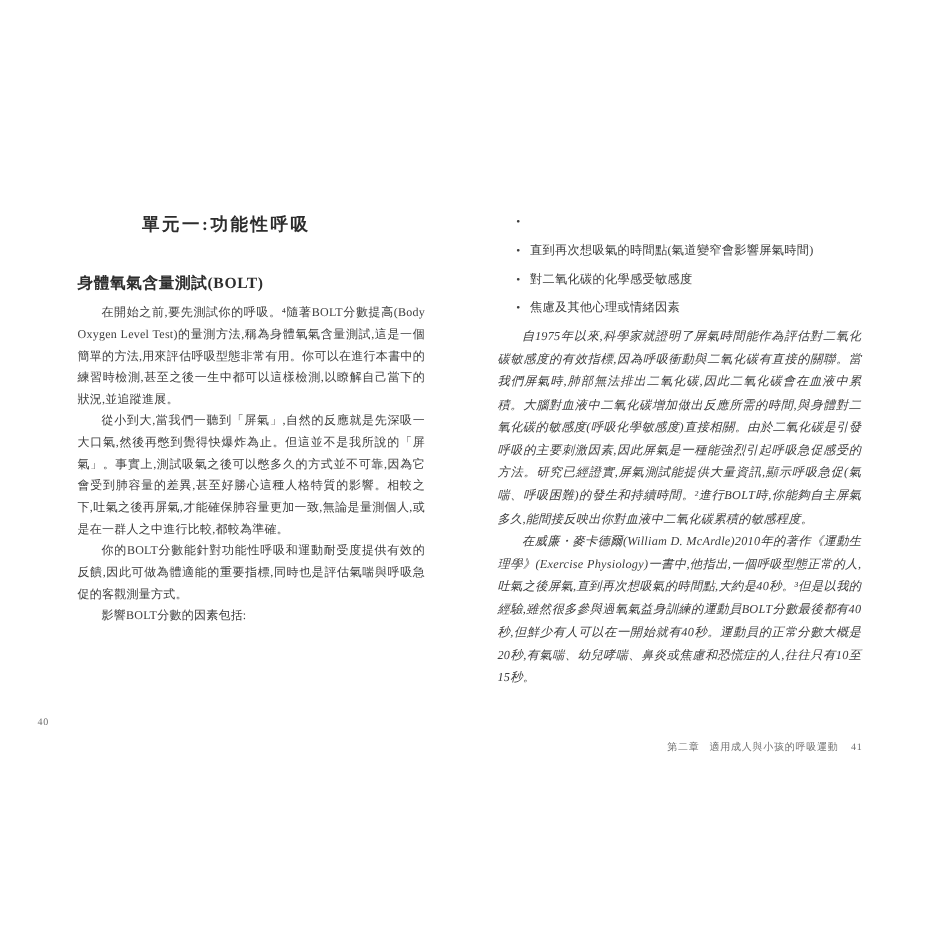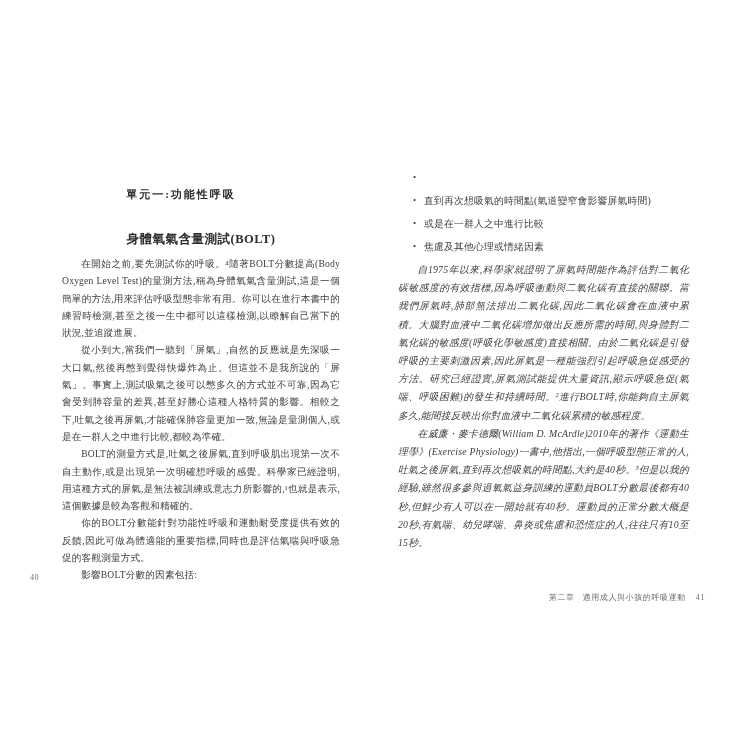--- a/index.html
+++ b/index.html
@@ -18,34 +18,33 @@
   }
   
   .page-left {
     position: absolute;
     left: 62px;
     top: 171px;
     width: 278px;
   }
   .unit-title {
     width: 238px;
-    margin: 16px 0 29px 0;
-    font-size: 11px;
+    margin: 0 0 29px 0;
+    font-size: 14px;
     font-weight: bold;
     letter-spacing: 2px;
     text-align: center;
     color: #2d2d2d;
   }
   .section-heading {
     margin: 0 0 7px 0;
     font-size: 12.5px;
     font-weight: bold;
     letter-spacing: 0.5px;
     color: #2d2d2d;
-    text-align: center;
   }
   .para {
     margin: 0;
     font-size: 9.6px;
     line-height: 17.3px;
     letter-spacing: 0.2px;
     text-align: justify;
     text-indent: 2em;
     color: #3d3d3d;
   }
@@ -84,59 +83,58 @@
   .footer-left {
     position: absolute;
     left: 30px;
     top: 573px;
     font-size: 8px;
     color: #6e6e6e;
     letter-spacing: 0.5px;
   }
   .footer-right {
     position: absolute;
-    right: 45px;
+    right: 60px;
     top: 592px;
     font-size: 8px;
     color: #6e6e6e;
     letter-spacing: 0.6px;
     white-space: nowrap;
   }
   .footer-right .chapter-label { margin-right: 8px; }
   .footer-right .chapter-title { margin-right: 10px; }
 </style>
 </head>
 <body>
 
 <div class="spread">
 
   <section class="page-left">
     <h1 class="unit-title">單元一:功能性呼吸</h1>
     <h2 class="section-heading">身體氧氣含量測試(BOLT)</h2>
     <div id="left-paragraphs">
         <p class="para">在開始之前,要先測試你的呼吸。⁴隨著BOLT分數提高(Body Oxygen Level Test)的量測方法,稱為身體氧氣含量測試,這是一個簡單的方法,用來評估呼吸型態非常有用。你可以在進行本書中的練習時檢測,甚至之後一生中都可以這樣檢測,以瞭解自己當下的狀況,並追蹤進展。</p>
         <p class="para">從小到大,當我們一聽到「屏氣」,自然的反應就是先深吸一大口氣,然後再憋到覺得快爆炸為止。但這並不是我所說的「屏氣」。事實上,測試吸氣之後可以憋多久的方式並不可靠,因為它會受到肺容量的差異,甚至好勝心這種人格特質的影響。相較之下,吐氣之後再屏氣,才能確保肺容量更加一致,無論是量測個人,或是在一群人之中進行比較,都較為準確。</p>
-        <p class="para">BOLT的測量方式是,吐氣之後屏氣,直到呼吸肌出現第一次不自主動作,或是出現第一次明確想呼吸的感覺。科學家已經證明,用這種方式的屏氣,是無法被訓練或意志力所影響的,¹也就是表示,這個數據是較為客觀和精確的。</p>
         <p class="para">你的BOLT分數能針對功能性呼吸和運動耐受度提供有效的反饋,因此可做為體適能的重要指標,同時也是評估氣喘與呼吸急促的客觀測量方式。</p>
         <p class="para">影響BOLT分數的因素包括:</p>
       </div>
   </section>
 
   <section class="page-right">
     <ul id="bullet-list" class="factor-list">
         <li>
           <span class="bullet">•</span>
         </li>
         <li>
           <span class="bullet">•</span>
           <span>直到再次想吸氣的時間點(氣道變窄會影響屏氣時間)</span>
         </li>
         <li>
           <span class="bullet">•</span>
-          <span>或是在一群人之中進行比較</span>
+          <span>對二氧化碳的化學感受敏感度</span>
         </li>
         <li>
           <span class="bullet">•</span>
           <span>焦慮及其他心理或情緒因素</span>
         </li>
       </ul>
     <div id="right-paragraphs">
         <p class="para">自1975年以來,科學家就證明了屏氣時間能作為評估對二氧化碳敏感度的有效指標,因為呼吸衝動與二氧化碳有直接的關聯。當我們屏氣時,肺部無法排出二氧化碳,因此二氧化碳會在血液中累積。大腦對血液中二氧化碳增加做出反應所需的時間,與身體對二氧化碳的敏感度(呼吸化學敏感度)直接相關。由於二氧化碳是引發呼吸的主要刺激因素,因此屏氣是一種能強烈引起呼吸急促感受的方法。研究已經證實,屏氣測試能提供大量資訊,顯示呼吸急促(氣喘、呼吸困難)的發生和持續時間。²進行BOLT時,你能夠自主屏氣多久,能間接反映出你對血液中二氧化碳累積的敏感程度。</p>
         <p class="para">在威廉・麥卡德爾(William D. McArdle)2010年的著作《運動生理學》(Exercise Physiology)一書中,他指出,一個呼吸型態正常的人,吐氣之後屏氣,直到再次想吸氣的時間點,大約是40秒。³但是以我的經驗,雖然很多參與過氧氣益身訓練的運動員BOLT分數最後都有40秒,但鮮少有人可以在一開始就有40秒。運動員的正常分數大概是20秒,有氣喘、幼兒哮喘、鼻炎或焦慮和恐慌症的人,往往只有10至15秒。</p>
       </div>

